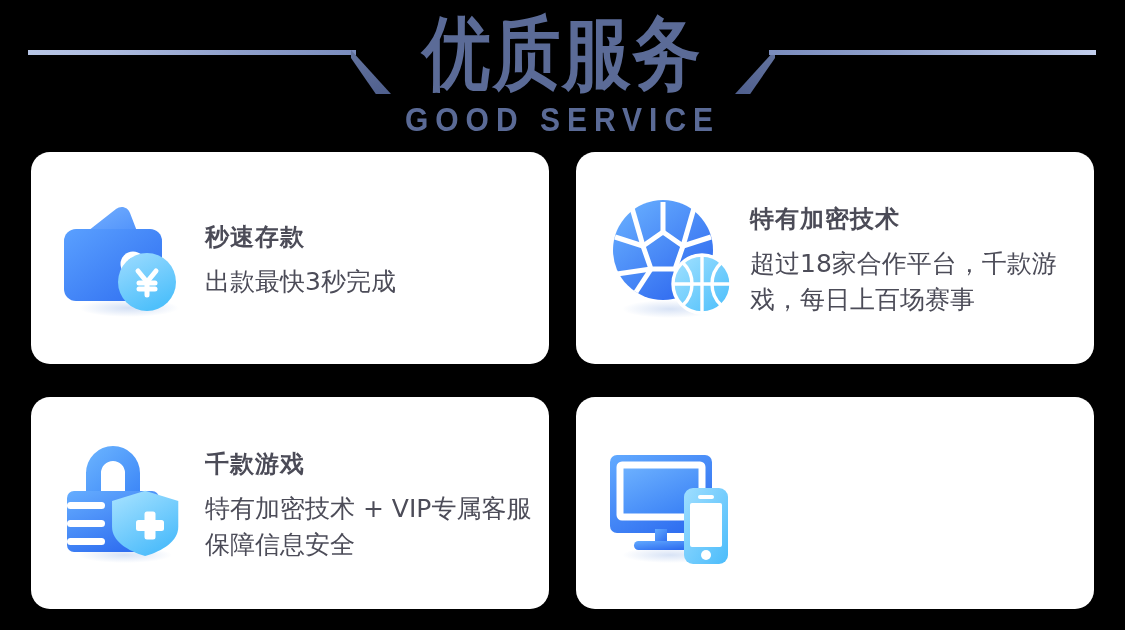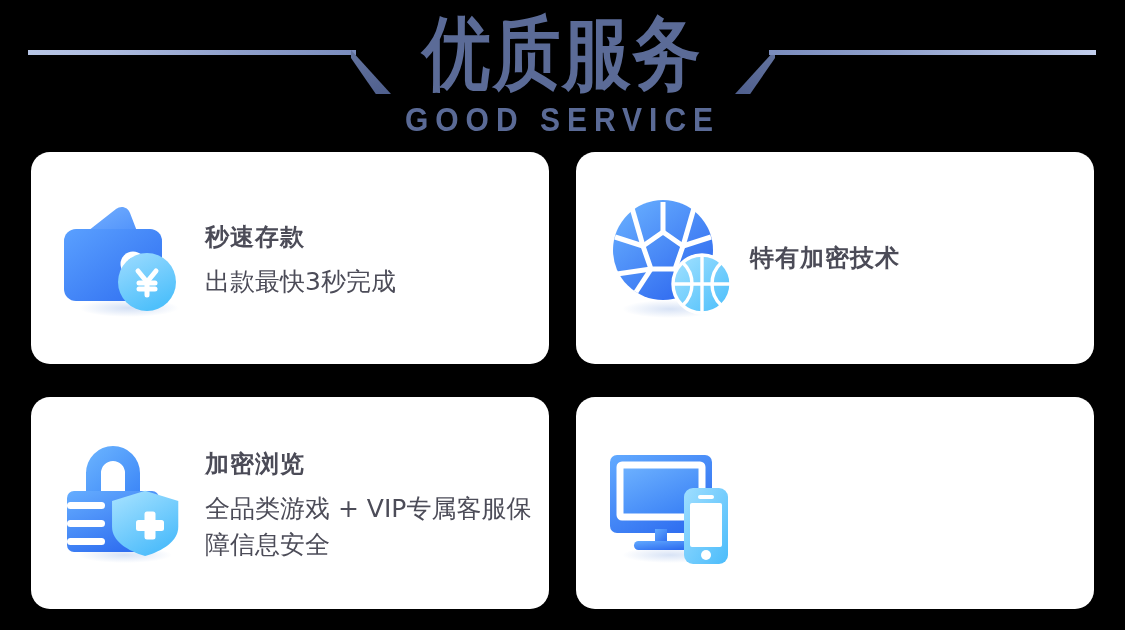--- a/index.html
+++ b/index.html
@@ -206,20 +206,21 @@
             <circle cx="98" cy="92" r="29"></circle>
             <path d="M98 63 L98 121"></path>
             <path d="M70 92 L126 92"></path>
             <path d="M79 71 C91 82 91 102 79 113"></path>
             <path d="M117 71 C105 82 105 102 117 113"></path>
           </g>
         </svg>
       </div>
       <div class="text-wrap">
         <div class="c-title">特有加密技术</div>
+        <div class="c-sub">超过18家合作平台，千款游戏，每日上百场赛事</div>
       </div>
     </div>
 
     <div class="card card-3">
       <div class="icon-wrap">
         <svg viewBox="0 0 132 132" xmlns="http://www.w3.org/2000/svg">
           <defs>
             <linearGradient id="lb" x1="0" y1="0" x2="0.6" y2="1">
               <stop offset="0%" stop-color="#66aeff"></stop>
               <stop offset="100%" stop-color="#2f6ef0"></stop>
@@ -246,22 +247,22 @@
             <rect x="8" y="101" width="38" height="7" rx="3.5"></rect>
           </g>
           <path d="M90 57 L126 68 L126 96 C126 112 109 122 90 128 C71 122 54 112 54 96 L54 68 Z" fill="url(#shield)" transform="translate(-4,-6) scale(0.92) translate(8,8)"></path>
           <g fill="#ffffff">
             <rect x="77" y="83" width="28" height="11" rx="2.5"></rect>
             <rect x="85.5" y="74.5" width="11" height="28" rx="2.5"></rect>
           </g>
         </svg>
       </div>
       <div class="text-wrap">
-        <div class="c-title">加密浏览</div>
-        <div class="c-sub">全品类游戏 + VIP专属客服保障信息安全</div>
+        <div class="c-title">千款游戏</div>
+        <div class="c-sub">特有加密技术 + VIP专属客服保障信息安全</div>
       </div>
     </div>
 
     <div class="card card-4">
       <div class="icon-wrap">
         <svg viewBox="0 0 132 132" xmlns="http://www.w3.org/2000/svg">
           <defs>
             <linearGradient id="mg" x1="0" y1="0" x2="0.7" y2="1">
               <stop offset="0%" stop-color="#62aaff"></stop>
               <stop offset="100%" stop-color="#2f6ef0"></stop>

